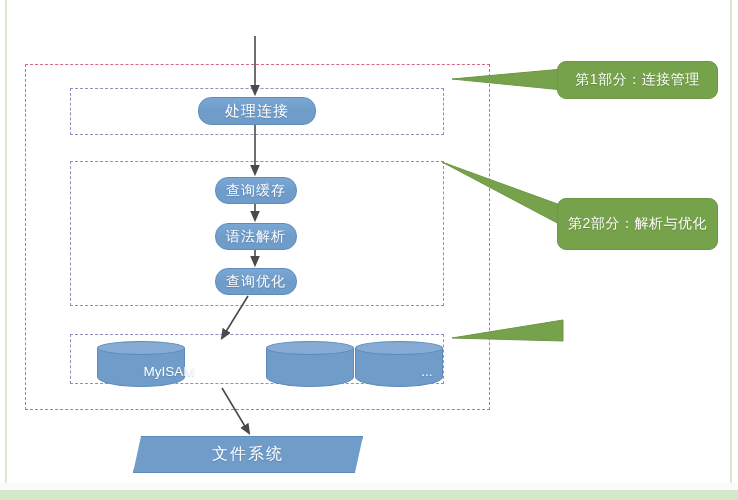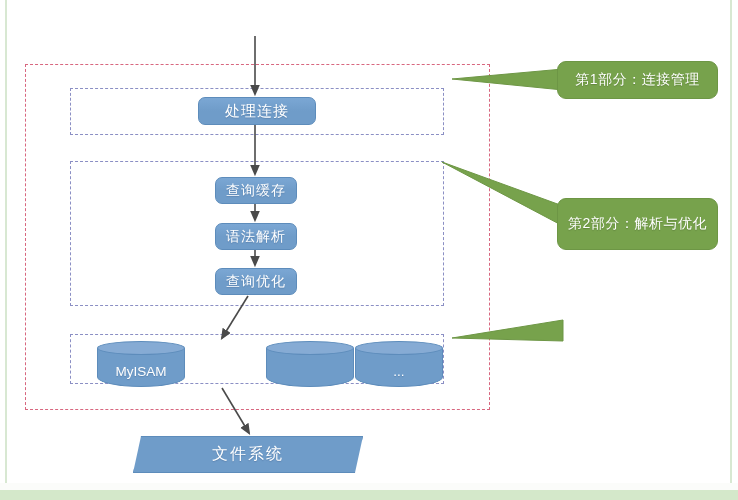--- a/index.html
+++ b/index.html
@@ -53,21 +53,21 @@
   }
   #inner-dash-1 { left: 70px; top: 88px;  width: 374px; height: 47px; }
   #inner-dash-2 { left: 70px; top: 161px; width: 374px; height: 145px; }
   #inner-dash-3 { left: 70px; top: 334px; width: 374px; height: 50px; }
 
   
   .node {
     position: absolute;
     background: linear-gradient(to bottom, #7ba7d4 0%, #6f9cc9 50%, #6f9cc9 100%);
     border: 1px solid #5d8cbb;
-    border-radius: 7px;
+    border-radius: 13px;
     color: #ffffff;
     font-size: 14px;
     display: flex;
     align-items: center;
     justify-content: center;
     letter-spacing: 1px;
     box-sizing: border-box;
     text-shadow: 0 1px 1px rgba(60,90,130,0.35);
   }
   #node-client {
@@ -104,20 +104,21 @@
     border-radius: 50%;
     box-sizing: border-box;
   }
   .cyl .label {
     position: absolute; left: 0; top: 16px;
     width: 88px; height: 28px;
     display: flex; align-items: center; justify-content: center;
     color: #ffffff;
     font-size: 13.5px;
     text-shadow: 0 1px 1px rgba(60,90,130,0.35);
+    padding-left: 28px;
   }
   #cyl-myisam { left: 97px;  top: 341px; }
   #cyl-innodb { left: 177px; top: 341px; }
   #cyl-memory { left: 266px; top: 341px; }
   #cyl-other  { left: 355px; top: 341px; }
 
   
   #node-filesystem {
     position: absolute;
     left: 133px; top: 436px;

